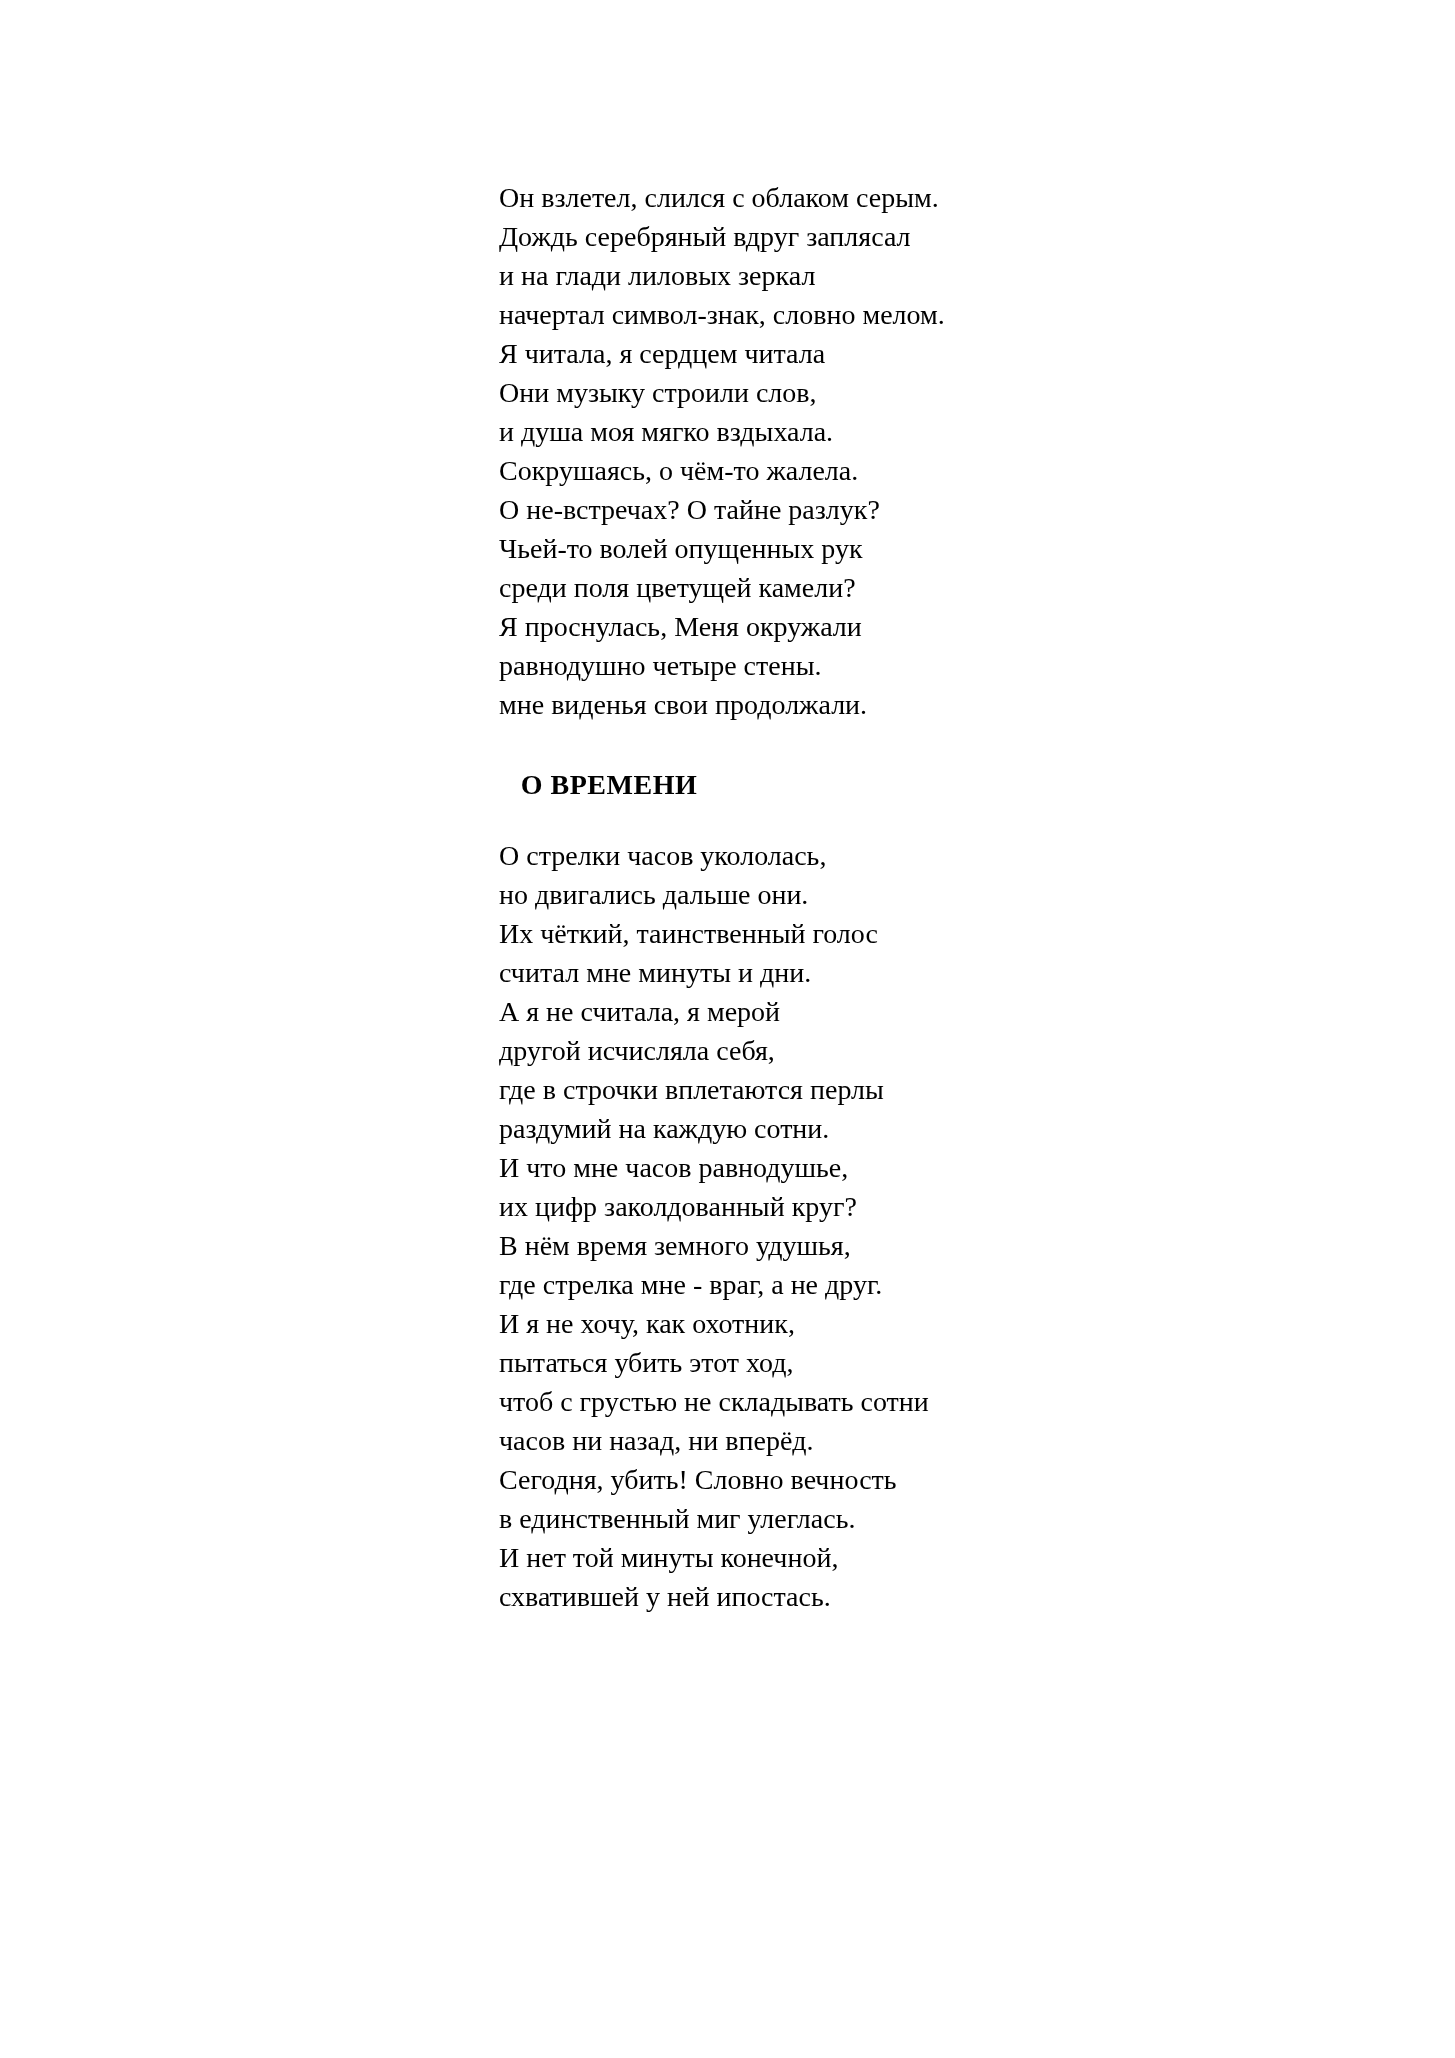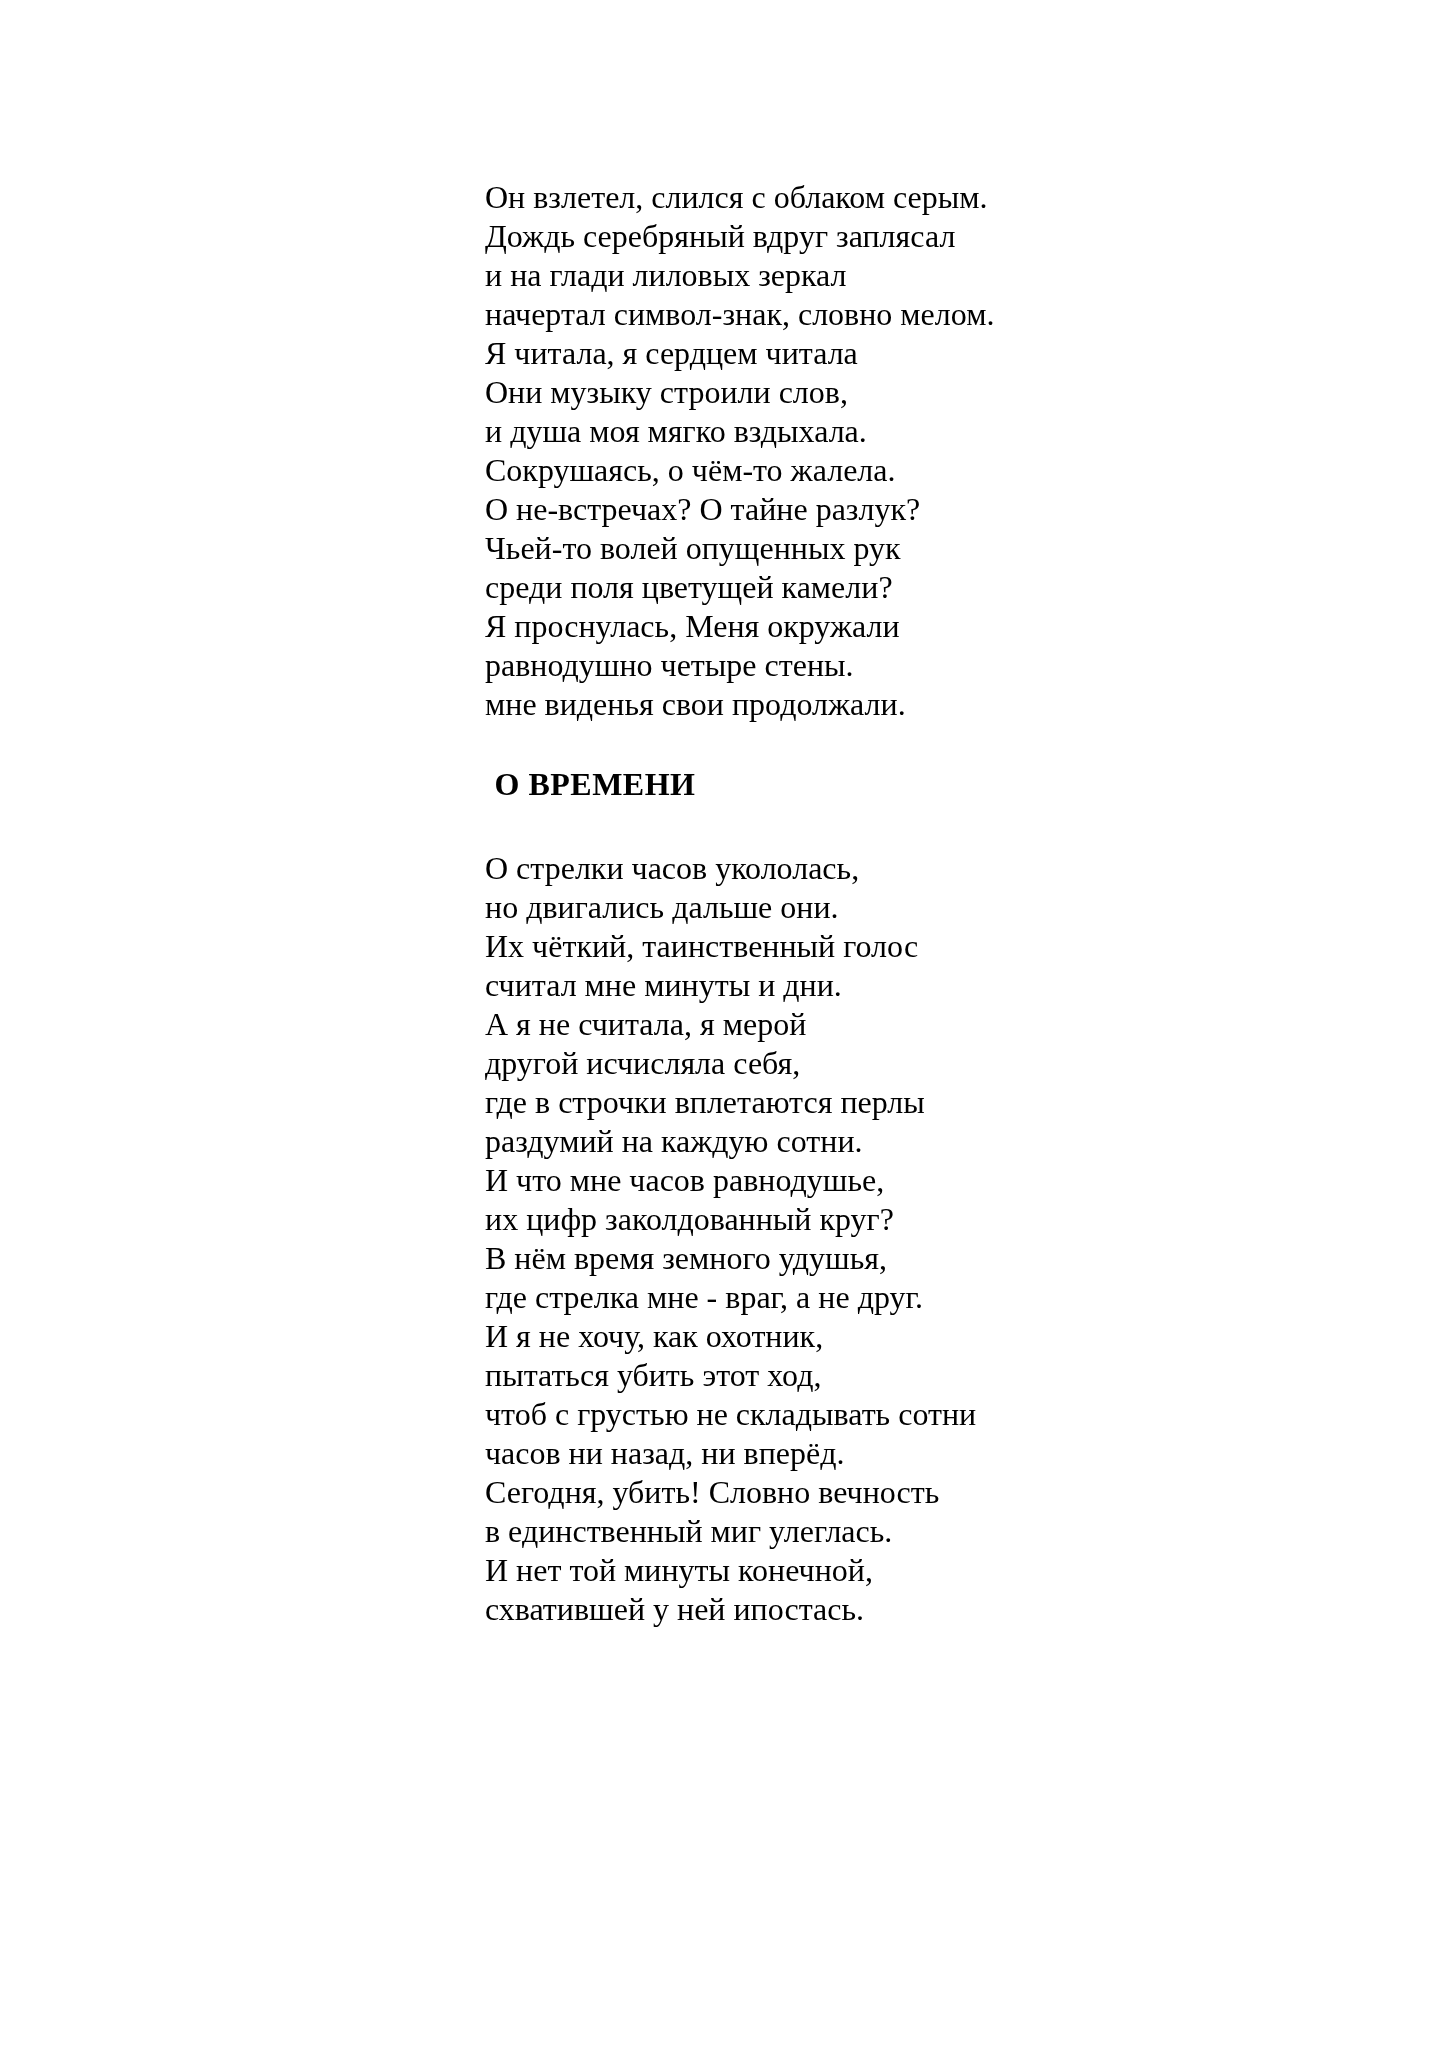--- a/index.html
+++ b/index.html
@@ -12,34 +12,34 @@
     width: 1455px;
     height: 2058px;
     background: #ffffff;
     overflow: hidden;
     font-family: "Liberation Serif", "DejaVu Serif", serif;
     color: #000000;
   }
   .content {
     position: absolute;
     top: 178px;
-    left: 0;
+    left: 14px;
     width: 1190px;
-    font-size: 32px;
+    font-size: 28px;
     line-height: 39px;
   }
   .poem {
     padding-left: 485px;
     white-space: nowrap;
   }
   .poem .line {
     height: 39px;
   }
   .section-title {
-    margin: 41px 0 45px 0;
+    margin: 41px 0 32px 0;
     height: 39px;
     text-align: center;
     font-weight: 700;
     letter-spacing: 0.5px;
   }
 </style>
 </head>
 <body>
 
 <div class="page">

